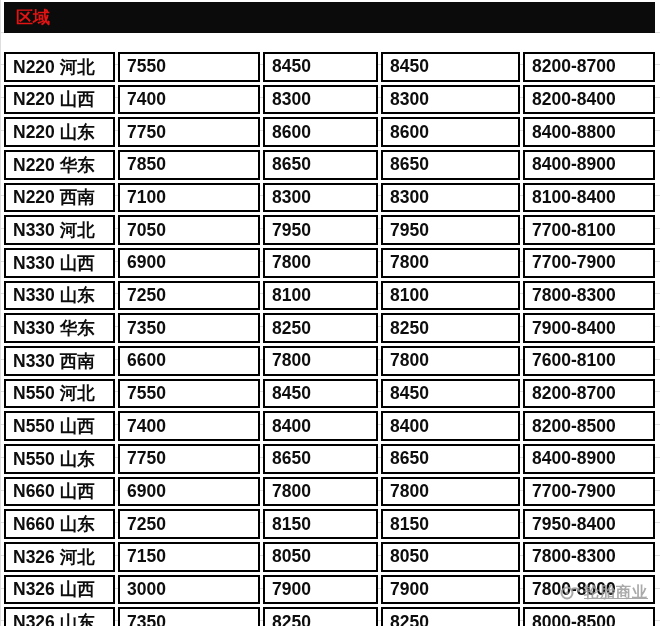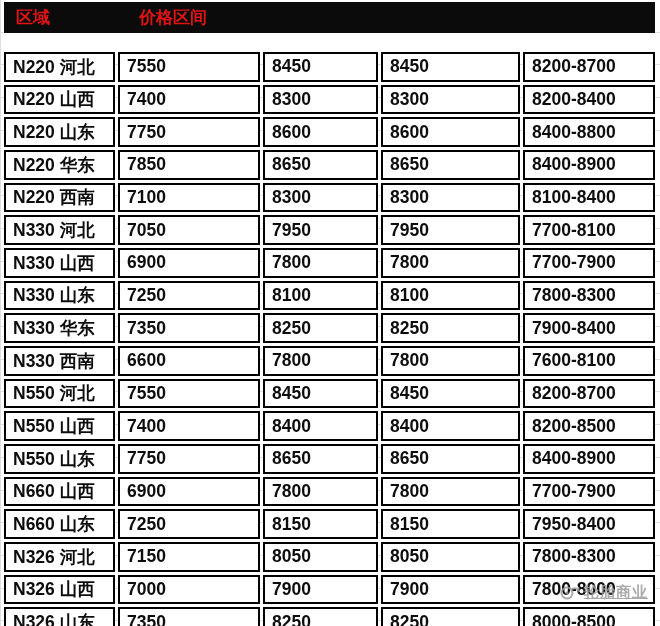--- a/index.html
+++ b/index.html
@@ -82,41 +82,40 @@
   .watermark .wm-text { text-decoration: underline; }
   .watermark svg { display: block; }
 </style>
 </head>
 <body>
 
 <div class="page">
 
   <div class="header-bar">
       <div class="header-cell">区域</div>
-      <div class="header-cell">价格区间</div>
     </div>
 
   <div class="table-body">
       <div class="table-row"><div class="cell">N220 河北</div><div class="cell">7550</div><div class="cell">8450</div><div class="cell">8450</div><div class="cell">8200-8700</div></div>
       <div class="table-row"><div class="cell">N220 山西</div><div class="cell">7400</div><div class="cell">8300</div><div class="cell">8300</div><div class="cell">8200-8400</div></div>
       <div class="table-row"><div class="cell">N220 山东</div><div class="cell">7750</div><div class="cell">8600</div><div class="cell">8600</div><div class="cell">8400-8800</div></div>
       <div class="table-row"><div class="cell">N220 华东</div><div class="cell">7850</div><div class="cell">8650</div><div class="cell">8650</div><div class="cell">8400-8900</div></div>
       <div class="table-row"><div class="cell">N220 西南</div><div class="cell">7100</div><div class="cell">8300</div><div class="cell">8300</div><div class="cell">8100-8400</div></div>
       <div class="table-row"><div class="cell">N330 河北</div><div class="cell">7050</div><div class="cell">7950</div><div class="cell">7950</div><div class="cell">7700-8100</div></div>
       <div class="table-row"><div class="cell">N330 山西</div><div class="cell">6900</div><div class="cell">7800</div><div class="cell">7800</div><div class="cell">7700-7900</div></div>
       <div class="table-row"><div class="cell">N330 山东</div><div class="cell">7250</div><div class="cell">8100</div><div class="cell">8100</div><div class="cell">7800-8300</div></div>
       <div class="table-row"><div class="cell">N330 华东</div><div class="cell">7350</div><div class="cell">8250</div><div class="cell">8250</div><div class="cell">7900-8400</div></div>
       <div class="table-row"><div class="cell">N330 西南</div><div class="cell">6600</div><div class="cell">7800</div><div class="cell">7800</div><div class="cell">7600-8100</div></div>
       <div class="table-row"><div class="cell">N550 河北</div><div class="cell">7550</div><div class="cell">8450</div><div class="cell">8450</div><div class="cell">8200-8700</div></div>
       <div class="table-row"><div class="cell">N550 山西</div><div class="cell">7400</div><div class="cell">8400</div><div class="cell">8400</div><div class="cell">8200-8500</div></div>
       <div class="table-row"><div class="cell">N550 山东</div><div class="cell">7750</div><div class="cell">8650</div><div class="cell">8650</div><div class="cell">8400-8900</div></div>
       <div class="table-row"><div class="cell">N660 山西</div><div class="cell">6900</div><div class="cell">7800</div><div class="cell">7800</div><div class="cell">7700-7900</div></div>
       <div class="table-row"><div class="cell">N660 山东</div><div class="cell">7250</div><div class="cell">8150</div><div class="cell">8150</div><div class="cell">7950-8400</div></div>
       <div class="table-row"><div class="cell">N326 河北</div><div class="cell">7150</div><div class="cell">8050</div><div class="cell">8050</div><div class="cell">7800-8300</div></div>
-      <div class="table-row"><div class="cell">N326 山西</div><div class="cell">7000</div><div class="cell">7900</div><div class="cell">7900</div><div class="cell">7800-8000</div></div>
+      <div class="table-row"><div class="cell">N326 山西</div><div class="cell">3000</div><div class="cell">7900</div><div class="cell">7900</div><div class="cell">7800-8000</div></div>
       <div class="table-row"><div class="cell">N326 山东</div><div class="cell">7350</div><div class="cell">8250</div><div class="cell">8250</div><div class="cell">8000-8500</div></div>
     </div>
 
   <div class="watermark">
     <span>
       <svg width="20" height="16" viewBox="0 0 20 16" fill="none">
         <circle cx="7" cy="8" r="5.5" stroke="currentColor" stroke-width="2"></circle>
         <circle cx="7" cy="8" r="1.6" fill="currentColor"></circle>
         <path d="M12 4 C16 2, 19 4, 19.5 7" stroke="currentColor" stroke-width="2" fill="none"></path>
       </svg>

